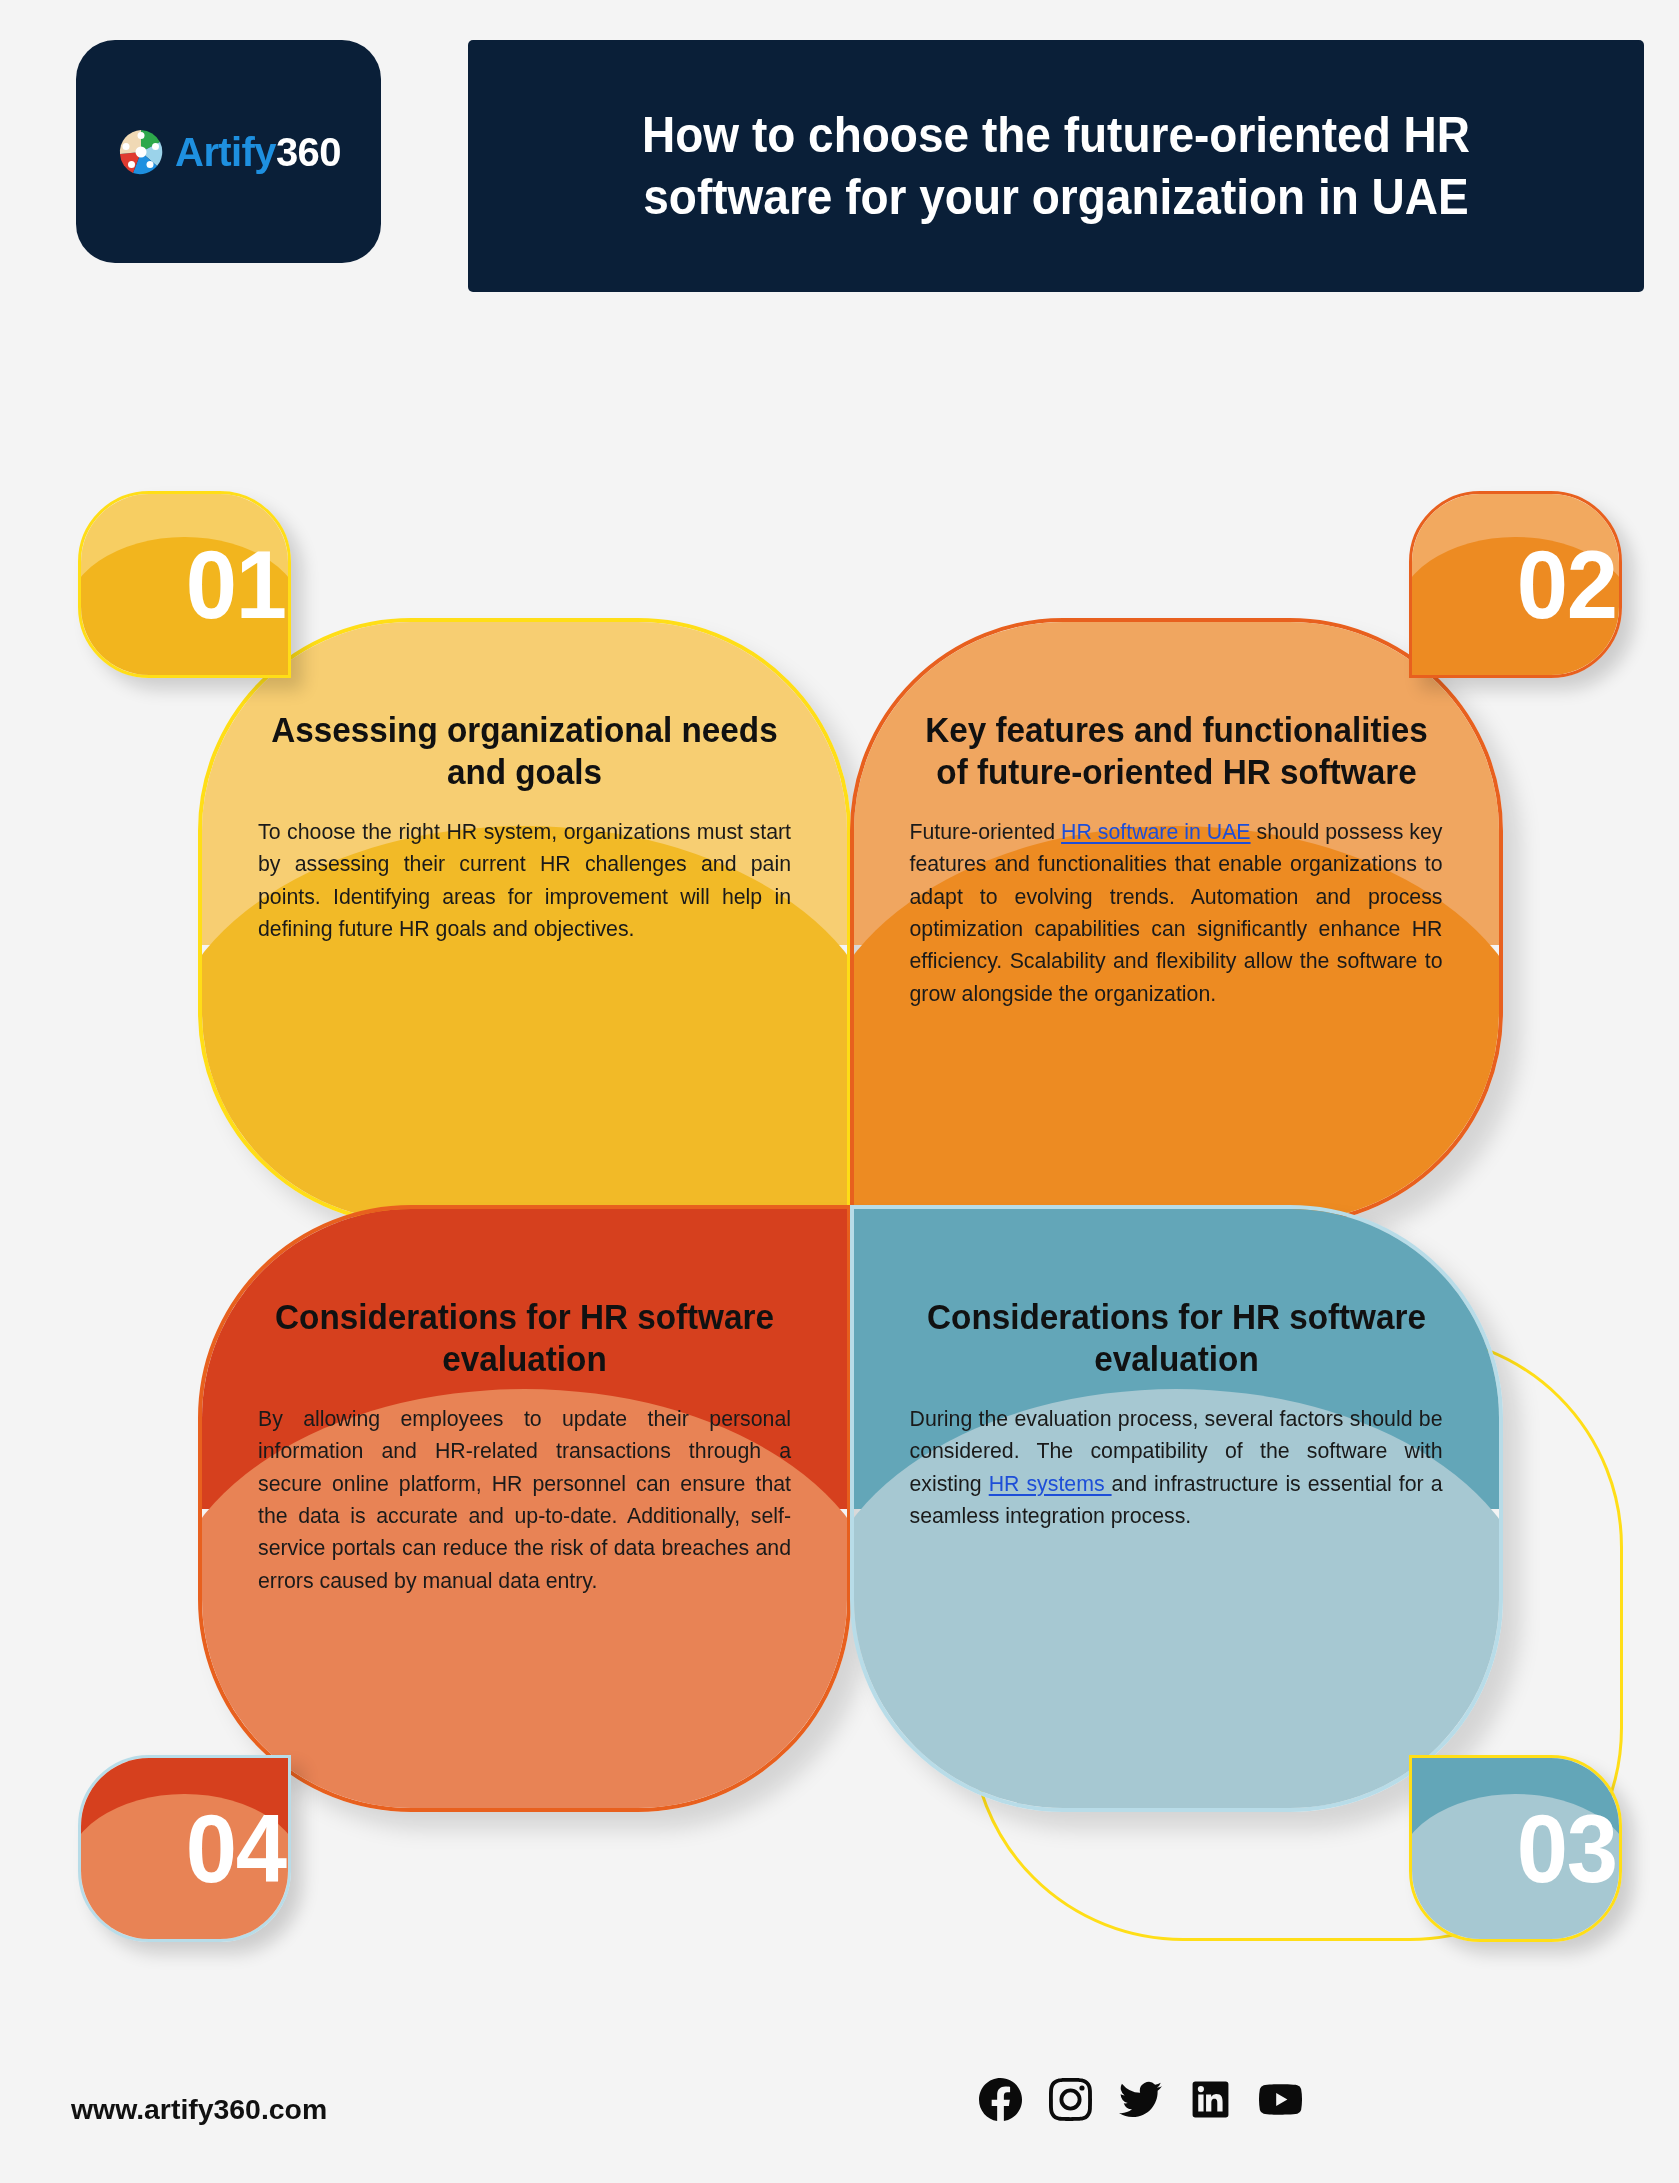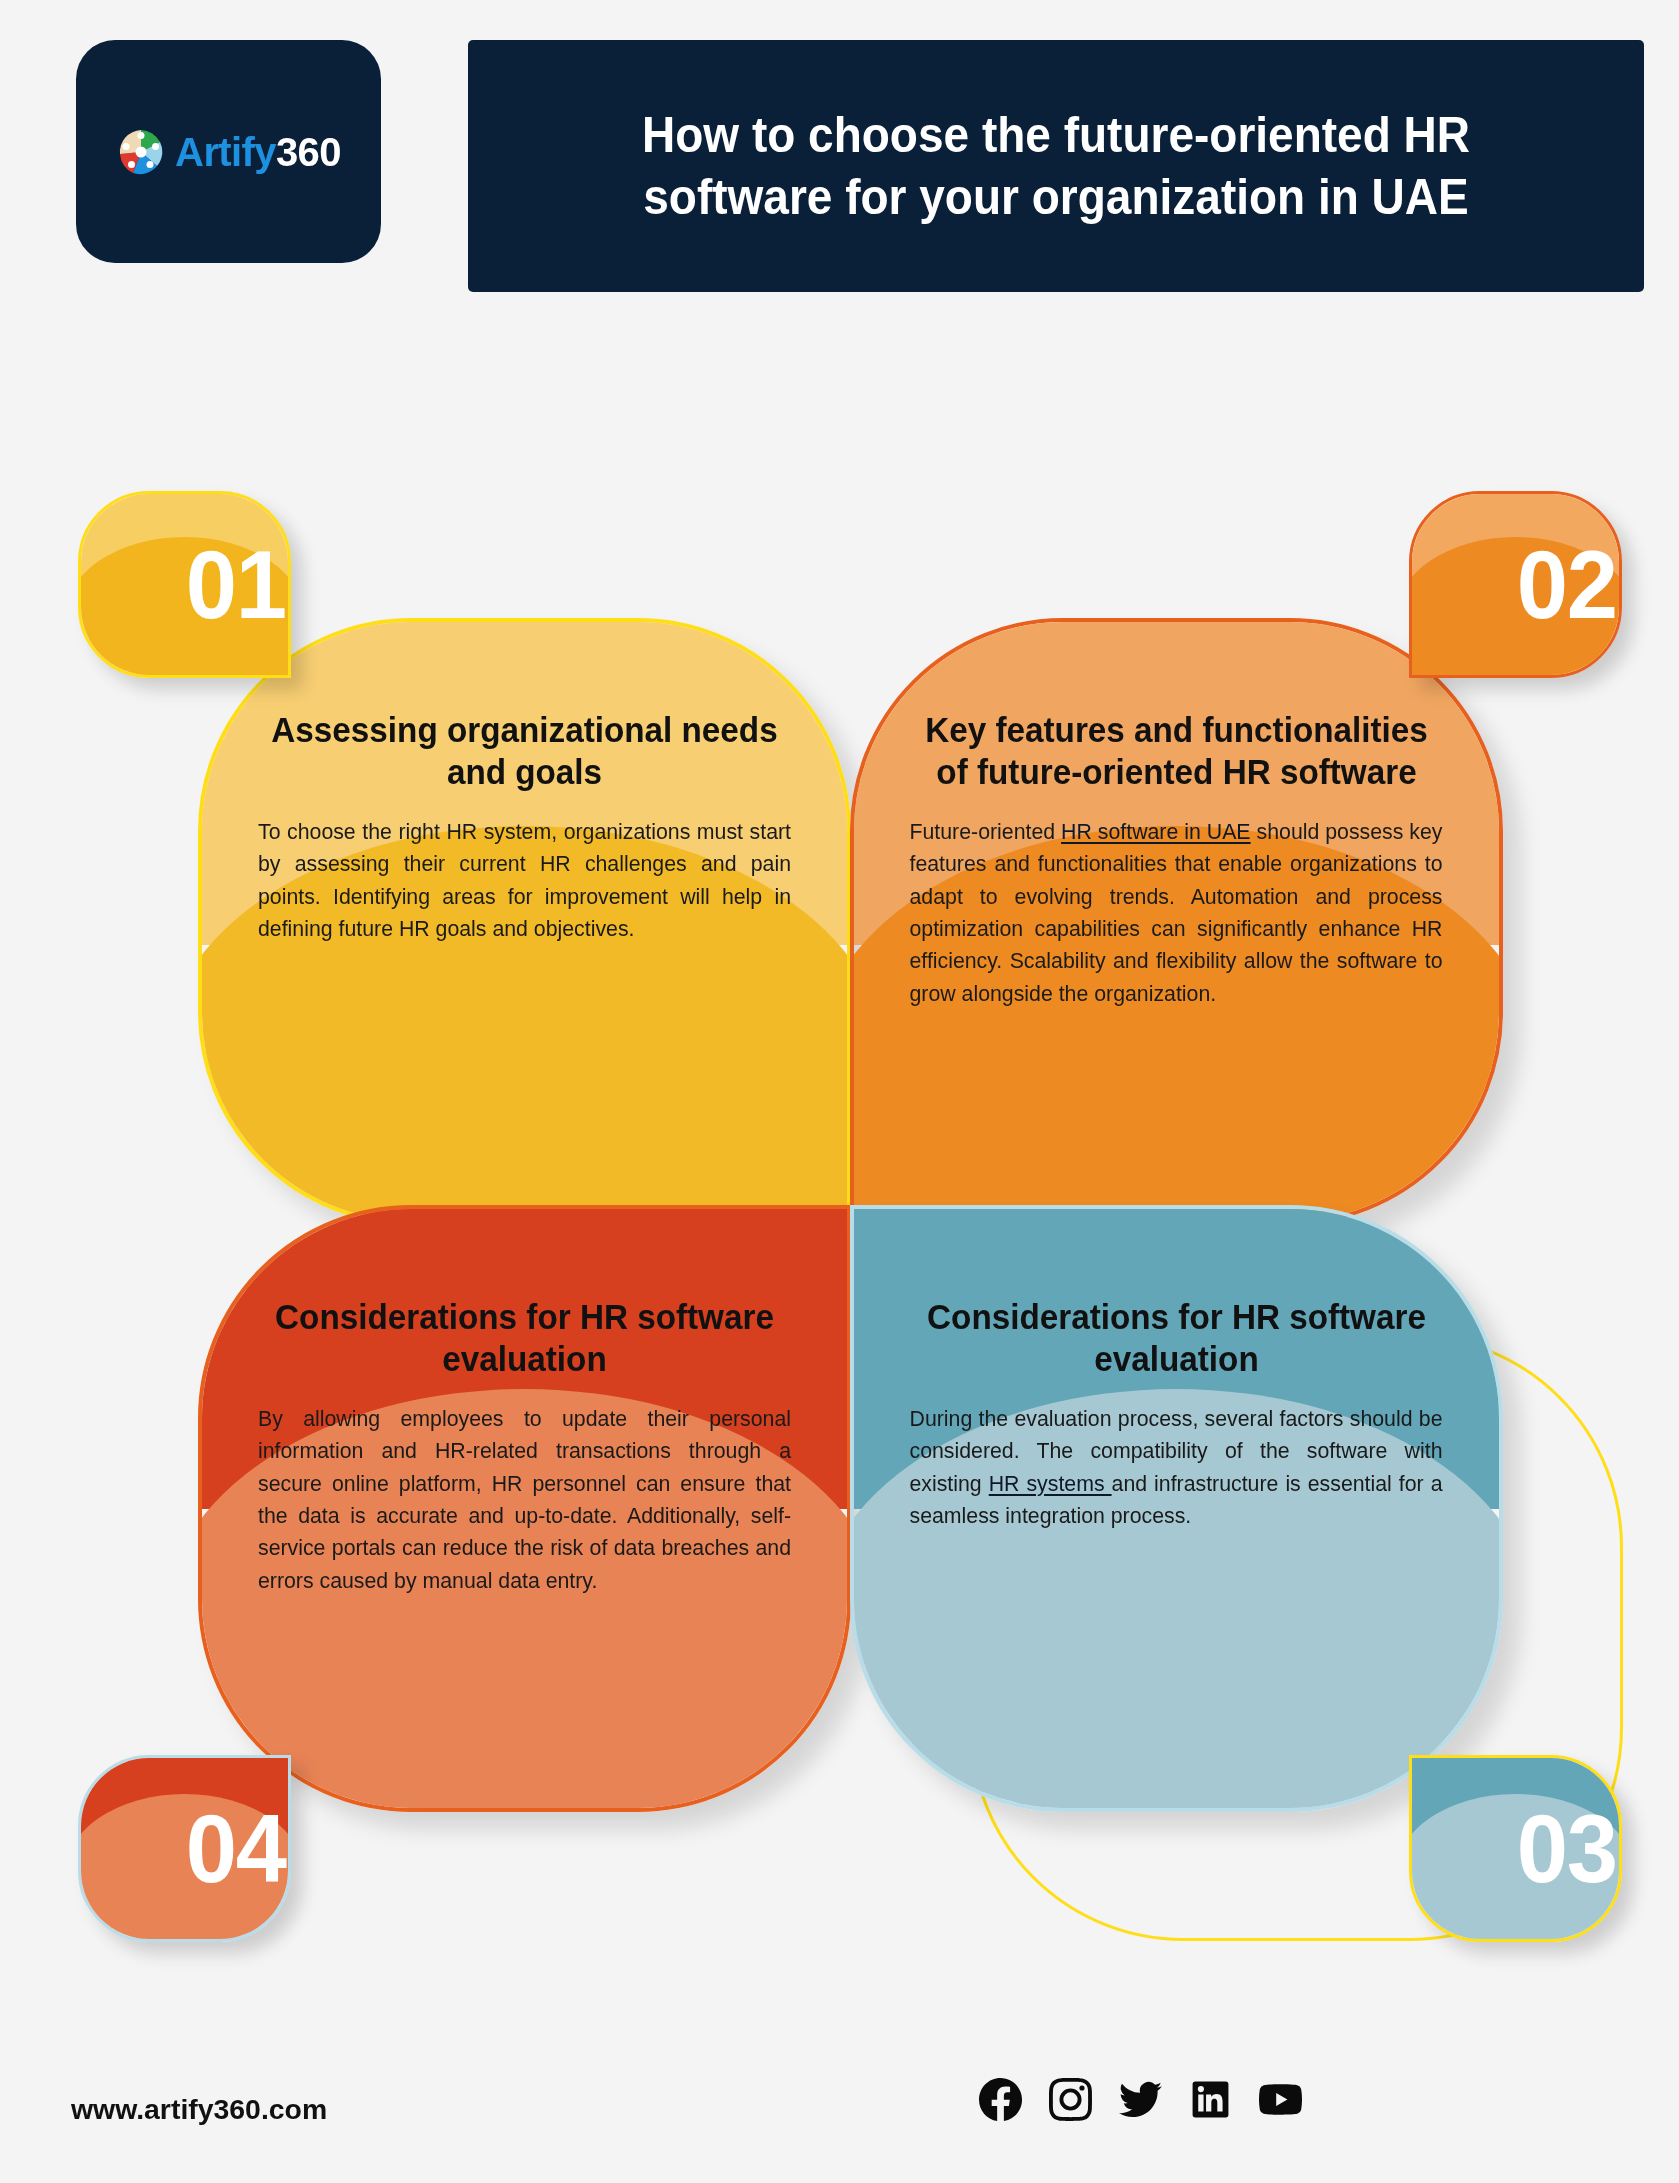--- a/index.html
+++ b/index.html
@@ -70,21 +70,21 @@
     font-size:35px; font-weight:bold; line-height:1.2; color:#111111;
     text-align:center; margin-bottom:23px;
     font-family:"Liberation Sans Narrow","Liberation Sans", sans-serif;
     transform:scaleX(0.95); transform-origin:center;
   }
   .card-body{
     font-size:21.3px; line-height:1.52; color:#1A1A1A; text-align:justify;
     text-justify:inter-word;
   }
   .card-body a, .inline-link{
-    color:#0f172a; text-decoration:underline; text-underline-offset:3.2px;
+    color:#1d4ed8; text-decoration:underline; text-underline-offset:3.2px;
   }
 
   
   .badge{
     position:absolute; width:213px; height:187px; z-index:6; overflow:hidden;
     display:flex; align-items:center; justify-content:flex-end;
     box-shadow:11.6px 11.6px 17px rgba(0,0,0,0.16);
   }
   .badge .wave{
     position:absolute; left:-8%; width:116%; height:150%;

